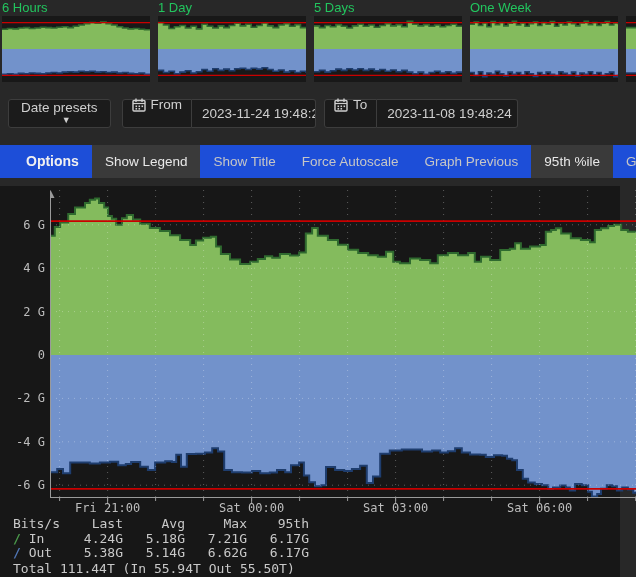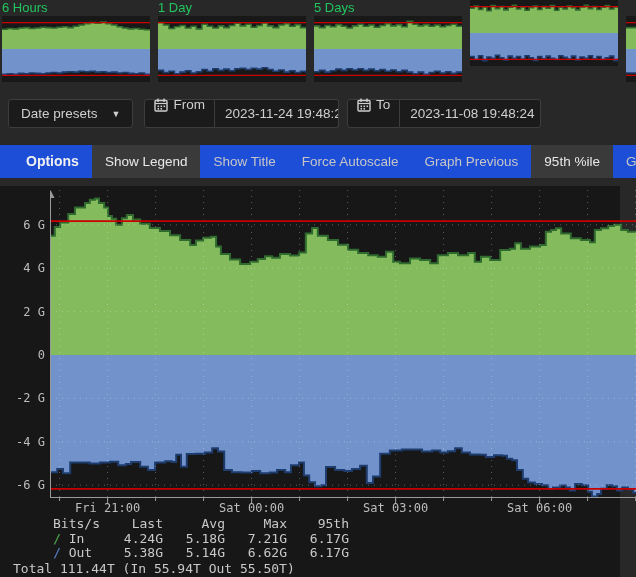--- a/index.html
+++ b/index.html
@@ -18,21 +18,21 @@
   .thumb{
     width:148px;height:66px;background:#181818;overflow:hidden;position:relative;
   }
   .thumb svg{display:block;}
   
   .date-bar{position:absolute;left:8px;top:99px;display:flex;align-items:stretch;height:29px;}
   .ctl{
     background:#1b1b1b;border:1px solid #3d3d3d;color:#cfcfcf;
     font-size:13.5px;display:flex;align-items:center;box-sizing:border-box;
   }
-  .btn-presets{border-radius:3px;padding:0 12px;margin-right:11px;cursor:pointer;}
+  .btn-presets{border-radius:3px;padding:0 12px;margin-right:11px;cursor:pointer;flex-direction:column;}
   .caret{font-size:9px;margin-left:14px;color:#cfcfcf;}
   .grp{display:flex;margin-right:8px;}
   .grp-btn{border-radius:3px 0 0 3px;padding:0 9px 18px 9px;cursor:pointer;}
   .grp-btn .cal{margin-right:5px;display:flex;align-items:center;}
   .grp-input{
     border-radius:0 3px 3px 0;border-left:none;
     padding:0 0 0 10px;white-space:nowrap;overflow:hidden;
   }
   .grp-input.from{width:124px;}
   .grp-input.to{width:141px;}
@@ -59,21 +59,21 @@
     position:absolute;left:0;width:45px;text-align:right;
     color:#bdbdbd;font-size:12px;line-height:14px;
   }
   .xtick{
     position:absolute;width:90px;text-align:center;
     color:#bdbdbd;font-size:12px;line-height:13px;
   }
   #main-plot{position:absolute;left:50px;top:4px;}
   
   .legend{position:absolute;left:13px;top:331px;color:#c9c9c9;font-size:13px;}
-  .lg-row{display:grid;grid-template-columns:50px 60px 62px 62px 62px;line-height:14.5px;margin-left:40px;}
+  .lg-row{display:grid;grid-template-columns:50px 60px 62px 62px 62px;line-height:14.5px;}
   .lg-row .c{text-align:right;}
   .lg-name .mk{font-weight:bold;}
   .lg-total{line-height:15px;margin-top:0.5px;}
 </style>
 </head>
 <body>
 
 <div id="thumbs-row">
     <div class="thumb-group" style="left: 2px;">
       <div class="thumb-title">6 Hours</div>
@@ -111,20 +111,21 @@
           <path d="M0.0,9.9L5.5,9.9L5.5,11.6L11.0,11.6L11.0,9.5L16.4,9.5L16.4,10.7L21.9,10.7L21.9,8.6L27.4,8.6L27.4,10.3L32.9,10.3L32.9,12.0L38.4,12.0L38.4,9.9L43.9,9.9L43.9,8.2L49.3,8.2L49.3,10.3L54.8,10.3L54.8,9.0L60.3,9.0L60.3,11.2L65.8,11.2L65.8,9.5L71.3,9.5L71.3,7.7L76.7,7.7L76.7,9.9L82.2,9.9L82.2,8.6L87.7,8.6L87.7,10.7L93.2,10.7L93.2,5.2L98.7,5.2L98.7,8.2L104.1,8.2L104.1,9.9L109.6,9.9L109.6,8.6L115.1,8.6L115.1,10.3L120.6,10.3L120.6,9.0L126.1,9.0L126.1,10.7L131.6,10.7L131.6,9.5L137.0,9.5L137.0,8.2L142.5,8.2L142.5,10.3L148.0,10.3L148.0,9.5L148.0,33L0.0,33Z" fill="#84bb5d" stroke="none"></path>
           <path d="M0.0,9.9L5.5,9.9L5.5,11.6L11.0,11.6L11.0,9.5L16.4,9.5L16.4,10.7L21.9,10.7L21.9,8.6L27.4,8.6L27.4,10.3L32.9,10.3L32.9,12.0L38.4,12.0L38.4,9.9L43.9,9.9L43.9,8.2L49.3,8.2L49.3,10.3L54.8,10.3L54.8,9.0L60.3,9.0L60.3,11.2L65.8,11.2L65.8,9.5L71.3,9.5L71.3,7.7L76.7,7.7L76.7,9.9L82.2,9.9L82.2,8.6L87.7,8.6L87.7,10.7L93.2,10.7L93.2,5.2L98.7,5.2L98.7,8.2L104.1,8.2L104.1,9.9L109.6,9.9L109.6,8.6L115.1,8.6L115.1,10.3L120.6,10.3L120.6,9.0L126.1,9.0L126.1,10.7L131.6,10.7L131.6,9.5L137.0,9.5L137.0,8.2L142.5,8.2L142.5,10.3L148.0,10.3L148.0,9.5" fill="none" stroke="#2f6a2f" stroke-width="1.6"></path>
           <path d="M0.0,55.7L5.5,55.7L5.5,54.4L11.0,54.4L11.0,56.1L16.4,56.1L16.4,54.8L21.9,54.8L21.9,53.1L27.4,53.1L27.4,54.4L32.9,54.4L32.9,52.7L38.4,52.7L38.4,54.0L43.9,54.0L43.9,52.7L49.3,52.7L49.3,54.4L54.8,54.4L54.8,53.1L60.3,53.1L60.3,54.8L65.8,54.8L65.8,53.5L71.3,53.5L71.3,55.3L76.7,55.3L76.7,54.0L82.2,54.0L82.2,55.7L87.7,55.7L87.7,54.4L93.2,54.4L93.2,56.1L98.7,56.1L98.7,57.8L104.1,57.8L104.1,56.1L109.6,56.1L109.6,58.3L115.1,58.3L115.1,56.5L120.6,56.5L120.6,55.3L126.1,55.3L126.1,57.0L131.6,57.0L131.6,55.7L137.0,55.7L137.0,57.4L142.5,57.4L142.5,56.1L148.0,56.1L148.0,55.3L148.0,33L0.0,33Z" fill="#7292cb" stroke="none"></path>
           <path d="M0.0,55.7L5.5,55.7L5.5,54.4L11.0,54.4L11.0,56.1L16.4,56.1L16.4,54.8L21.9,54.8L21.9,53.1L27.4,53.1L27.4,54.4L32.9,54.4L32.9,52.7L38.4,52.7L38.4,54.0L43.9,54.0L43.9,52.7L49.3,52.7L49.3,54.4L54.8,54.4L54.8,53.1L60.3,53.1L60.3,54.8L65.8,54.8L65.8,53.5L71.3,53.5L71.3,55.3L76.7,55.3L76.7,54.0L82.2,54.0L82.2,55.7L87.7,55.7L87.7,54.4L93.2,54.4L93.2,56.1L98.7,56.1L98.7,57.8L104.1,57.8L104.1,56.1L109.6,56.1L109.6,58.3L115.1,58.3L115.1,56.5L120.6,56.5L120.6,55.3L126.1,55.3L126.1,57.0L131.6,57.0L131.6,55.7L137.0,55.7L137.0,57.4L142.5,57.4L142.5,56.1L148.0,56.1L148.0,55.3" fill="none" stroke="#1e3d6e" stroke-width="1.6"></path>
           <line x1="0" y1="6.592399999999998" x2="148" y2="6.592399999999998" stroke="#c90000" stroke-width="1.4"></line>
           <line x1="0" y1="59.4076" x2="148" y2="59.4076" stroke="#c90000" stroke-width="1.4"></line>
         </svg>
       </div>
     </div>
     <div class="thumb-group" style="left: 470px;">
+      <div class="thumb-title">One Week</div>
       <div class="thumb">
         <svg width="148" height="66">
           <rect x="0" y="0" width="148" height="66" fill="#181818"></rect>
           <path d="M0.0,8.2L4.2,8.2L4.2,6.0L8.5,6.0L8.5,9.5L12.7,9.5L12.7,6.9L16.9,6.9L16.9,10.7L21.1,10.7L21.1,5.6L25.4,5.6L25.4,8.6L29.6,8.6L29.6,6.5L33.8,6.5L33.8,9.9L38.1,9.9L38.1,7.3L42.3,7.3L42.3,5.2L46.5,5.2L46.5,9.0L50.7,9.0L50.7,6.9L55.0,6.9L55.0,10.3L59.2,10.3L59.2,7.7L63.4,7.7L63.4,6.0L67.7,6.0L67.7,9.5L71.9,9.5L71.9,6.5L76.1,6.5L76.1,8.2L80.3,8.2L80.3,5.6L84.6,5.6L84.6,10.3L88.8,10.3L88.8,7.3L93.0,7.3L93.0,9.0L97.3,9.0L97.3,6.0L101.5,6.0L101.5,7.7L105.7,7.7L105.7,9.9L109.9,9.9L109.9,6.9L114.2,6.9L114.2,5.2L118.4,5.2L118.4,8.6L122.6,8.6L122.6,6.5L126.9,6.5L126.9,9.5L131.1,9.5L131.1,7.3L135.3,7.3L135.3,5.6L139.5,5.6L139.5,9.0L143.8,9.0L143.8,6.9L148.0,6.9L148.0,8.2L148.0,33L0.0,33Z" fill="#84bb5d" stroke="none"></path>
           <path d="M0.0,8.2L4.2,8.2L4.2,6.0L8.5,6.0L8.5,9.5L12.7,9.5L12.7,6.9L16.9,6.9L16.9,10.7L21.1,10.7L21.1,5.6L25.4,5.6L25.4,8.6L29.6,8.6L29.6,6.5L33.8,6.5L33.8,9.9L38.1,9.9L38.1,7.3L42.3,7.3L42.3,5.2L46.5,5.2L46.5,9.0L50.7,9.0L50.7,6.9L55.0,6.9L55.0,10.3L59.2,10.3L59.2,7.7L63.4,7.7L63.4,6.0L67.7,6.0L67.7,9.5L71.9,9.5L71.9,6.5L76.1,6.5L76.1,8.2L80.3,8.2L80.3,5.6L84.6,5.6L84.6,10.3L88.8,10.3L88.8,7.3L93.0,7.3L93.0,9.0L97.3,9.0L97.3,6.0L101.5,6.0L101.5,7.7L105.7,7.7L105.7,9.9L109.9,9.9L109.9,6.9L114.2,6.9L114.2,5.2L118.4,5.2L118.4,8.6L122.6,8.6L122.6,6.5L126.9,6.5L126.9,9.5L131.1,9.5L131.1,7.3L135.3,7.3L135.3,5.6L139.5,5.6L139.5,9.0L143.8,9.0L143.8,6.9L148.0,6.9L148.0,8.2" fill="none" stroke="#2f6a2f" stroke-width="1.6"></path>
           <path d="M0.0,56.5L4.2,56.5L4.2,59.5L8.5,59.5L8.5,55.7L12.7,55.7L12.7,60.8L16.9,60.8L16.9,57.0L21.1,57.0L21.1,58.3L25.4,58.3L25.4,55.3L29.6,55.3L29.6,57.8L33.8,57.8L33.8,60.0L38.1,60.0L38.1,56.1L42.3,56.1L42.3,58.3L46.5,58.3L46.5,56.5L50.7,56.5L50.7,59.1L55.0,59.1L55.0,55.7L59.2,55.7L59.2,57.8L63.4,57.8L63.4,60.4L67.7,60.4L67.7,56.5L71.9,56.5L71.9,58.7L76.1,58.7L76.1,56.1L80.3,56.1L80.3,58.3L84.6,58.3L84.6,59.5L88.8,59.5L88.8,55.7L93.0,55.7L93.0,57.4L97.3,57.4L97.3,59.1L101.5,59.1L101.5,56.1L105.7,56.1L105.7,60.0L109.9,60.0L109.9,57.0L114.2,57.0L114.2,58.3L118.4,58.3L118.4,55.7L122.6,55.7L122.6,58.7L126.9,58.7L126.9,56.5L131.1,56.5L131.1,59.5L135.3,59.5L135.3,57.8L139.5,57.8L139.5,56.1L143.8,56.1L143.8,60.8L148.0,60.8L148.0,58.7L148.0,33L0.0,33Z" fill="#7292cb" stroke="none"></path>
           <path d="M0.0,56.5L4.2,56.5L4.2,59.5L8.5,59.5L8.5,55.7L12.7,55.7L12.7,60.8L16.9,60.8L16.9,57.0L21.1,57.0L21.1,58.3L25.4,58.3L25.4,55.3L29.6,55.3L29.6,57.8L33.8,57.8L33.8,60.0L38.1,60.0L38.1,56.1L42.3,56.1L42.3,58.3L46.5,58.3L46.5,56.5L50.7,56.5L50.7,59.1L55.0,59.1L55.0,55.7L59.2,55.7L59.2,57.8L63.4,57.8L63.4,60.4L67.7,60.4L67.7,56.5L71.9,56.5L71.9,58.7L76.1,58.7L76.1,56.1L80.3,56.1L80.3,58.3L84.6,58.3L84.6,59.5L88.8,59.5L88.8,55.7L93.0,55.7L93.0,57.4L97.3,57.4L97.3,59.1L101.5,59.1L101.5,56.1L105.7,56.1L105.7,60.0L109.9,60.0L109.9,57.0L114.2,57.0L114.2,58.3L118.4,58.3L118.4,55.7L122.6,55.7L122.6,58.7L126.9,58.7L126.9,56.5L131.1,56.5L131.1,59.5L135.3,59.5L135.3,57.8L139.5,57.8L139.5,56.1L143.8,56.1L143.8,60.8L148.0,60.8L148.0,58.7" fill="none" stroke="#1e3d6e" stroke-width="1.6"></path>
           <line x1="0" y1="6.592399999999998" x2="148" y2="6.592399999999998" stroke="#c90000" stroke-width="1.4"></line>
           <line x1="0" y1="59.4076" x2="148" y2="59.4076" stroke="#c90000" stroke-width="1.4"></line>
         </svg>

